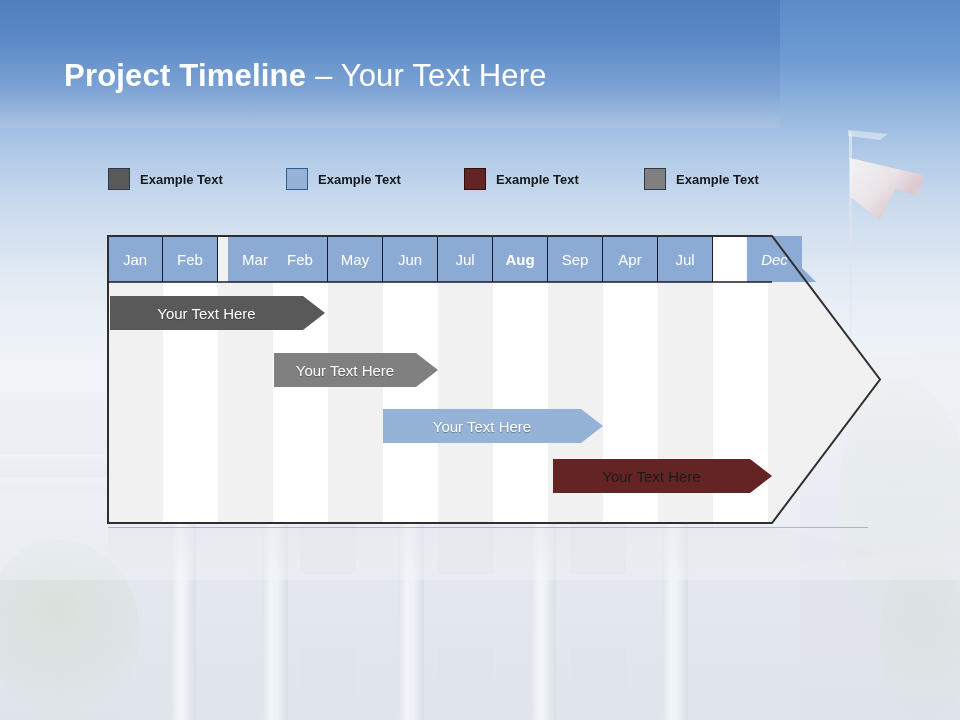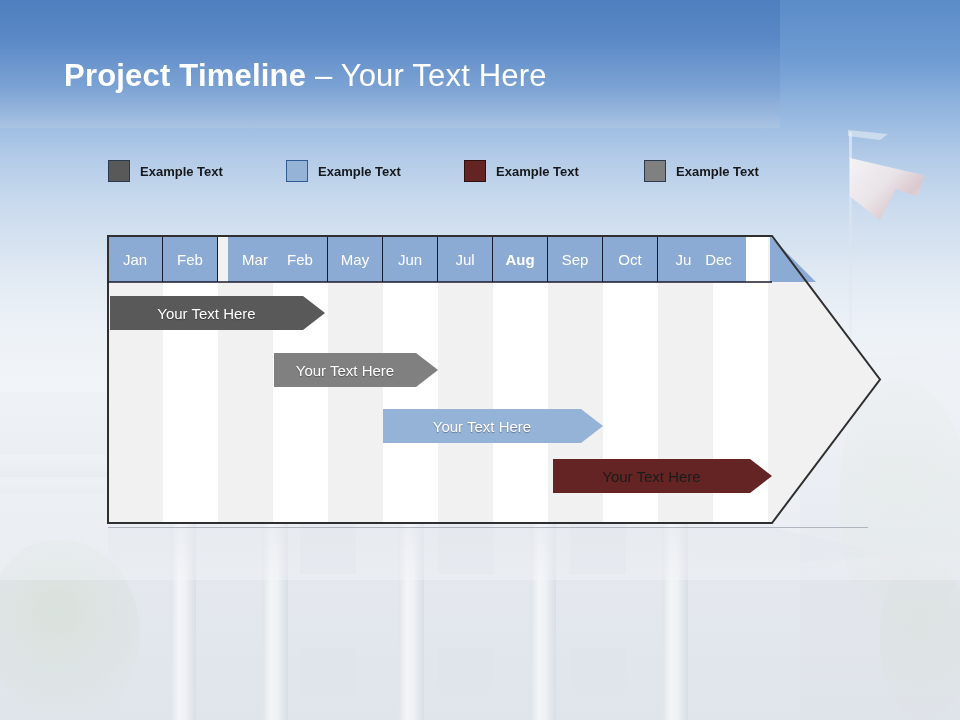--- a/index.html
+++ b/index.html
@@ -90,21 +90,21 @@
     background:linear-gradient(180deg,#4f7fbe 0%,#5a88c6 30%,#7ba2d4 68%,#a9c3e2 100%);
   }
   #title{
     position:absolute;left:64px;top:58px;
     font-size:31px;color:#ffffff;white-space:nowrap;letter-spacing:.2px;
   }
   #title .b{font-weight:bold;}
   #title .l{font-weight:normal;}
 
   
-  #legend{position:absolute;left:108px;top:160px;width:740px;height:26px;padding-left:43px;}
+  #legend{position:absolute;left:108px;top:168px;width:740px;height:26px;padding-left:43px;}
   .legend-item{position:absolute;top:0;height:26px;white-space:nowrap;}
   .sw{
     display:inline-block;width:22px;height:22px;vertical-align:middle;
     border:1px solid #2b3a4d;box-sizing:border-box;
   }
   .lt{
     display:inline-block;vertical-align:middle;margin-left:10px;
     font-size:13px;font-weight:bold;color:#16181c;
   }
 
@@ -261,26 +261,26 @@
   <div class="hdr" style="left:330px;">
       <span>Jul</span>
     </div>
   <div class="hdr" style="left:385px;font-weight:bold;">
       <span>Aug</span>
     </div>
   <div class="hdr" style="left:440px;">
       <span>Sep</span>
     </div>
   <div class="hdr" style="left:495px;">
-      <span>Oct</span>
+      <span>Apr</span>
     </div>
   <div class="hdr" style="left:550px;">
       <span>Jul</span>
     </div>
-  <div class="hdr" style="left:583px;border-right:none;">
+  <div class="hdr" style="left:639px;border-right:none;font-style:italic;">
       <span>Dec</span>
     </div>
 
   <div class="task" style="left:2px;top:60px;width:215px;background:#595959;clip-path:polygon(0 0,193px 0,215px 17px,193px 34px,0 34px);">
     <span class="tlabel t-white">Your  Text Here</span>
   </div>
 
   <div class="task" style="left:166px;top:117px;width:164px;background:#808080;clip-path:polygon(0 0,142px 0,164px 17px,142px 34px,0 34px);">
     <span class="tlabel t-white">Your  Text Here</span>
   </div>

